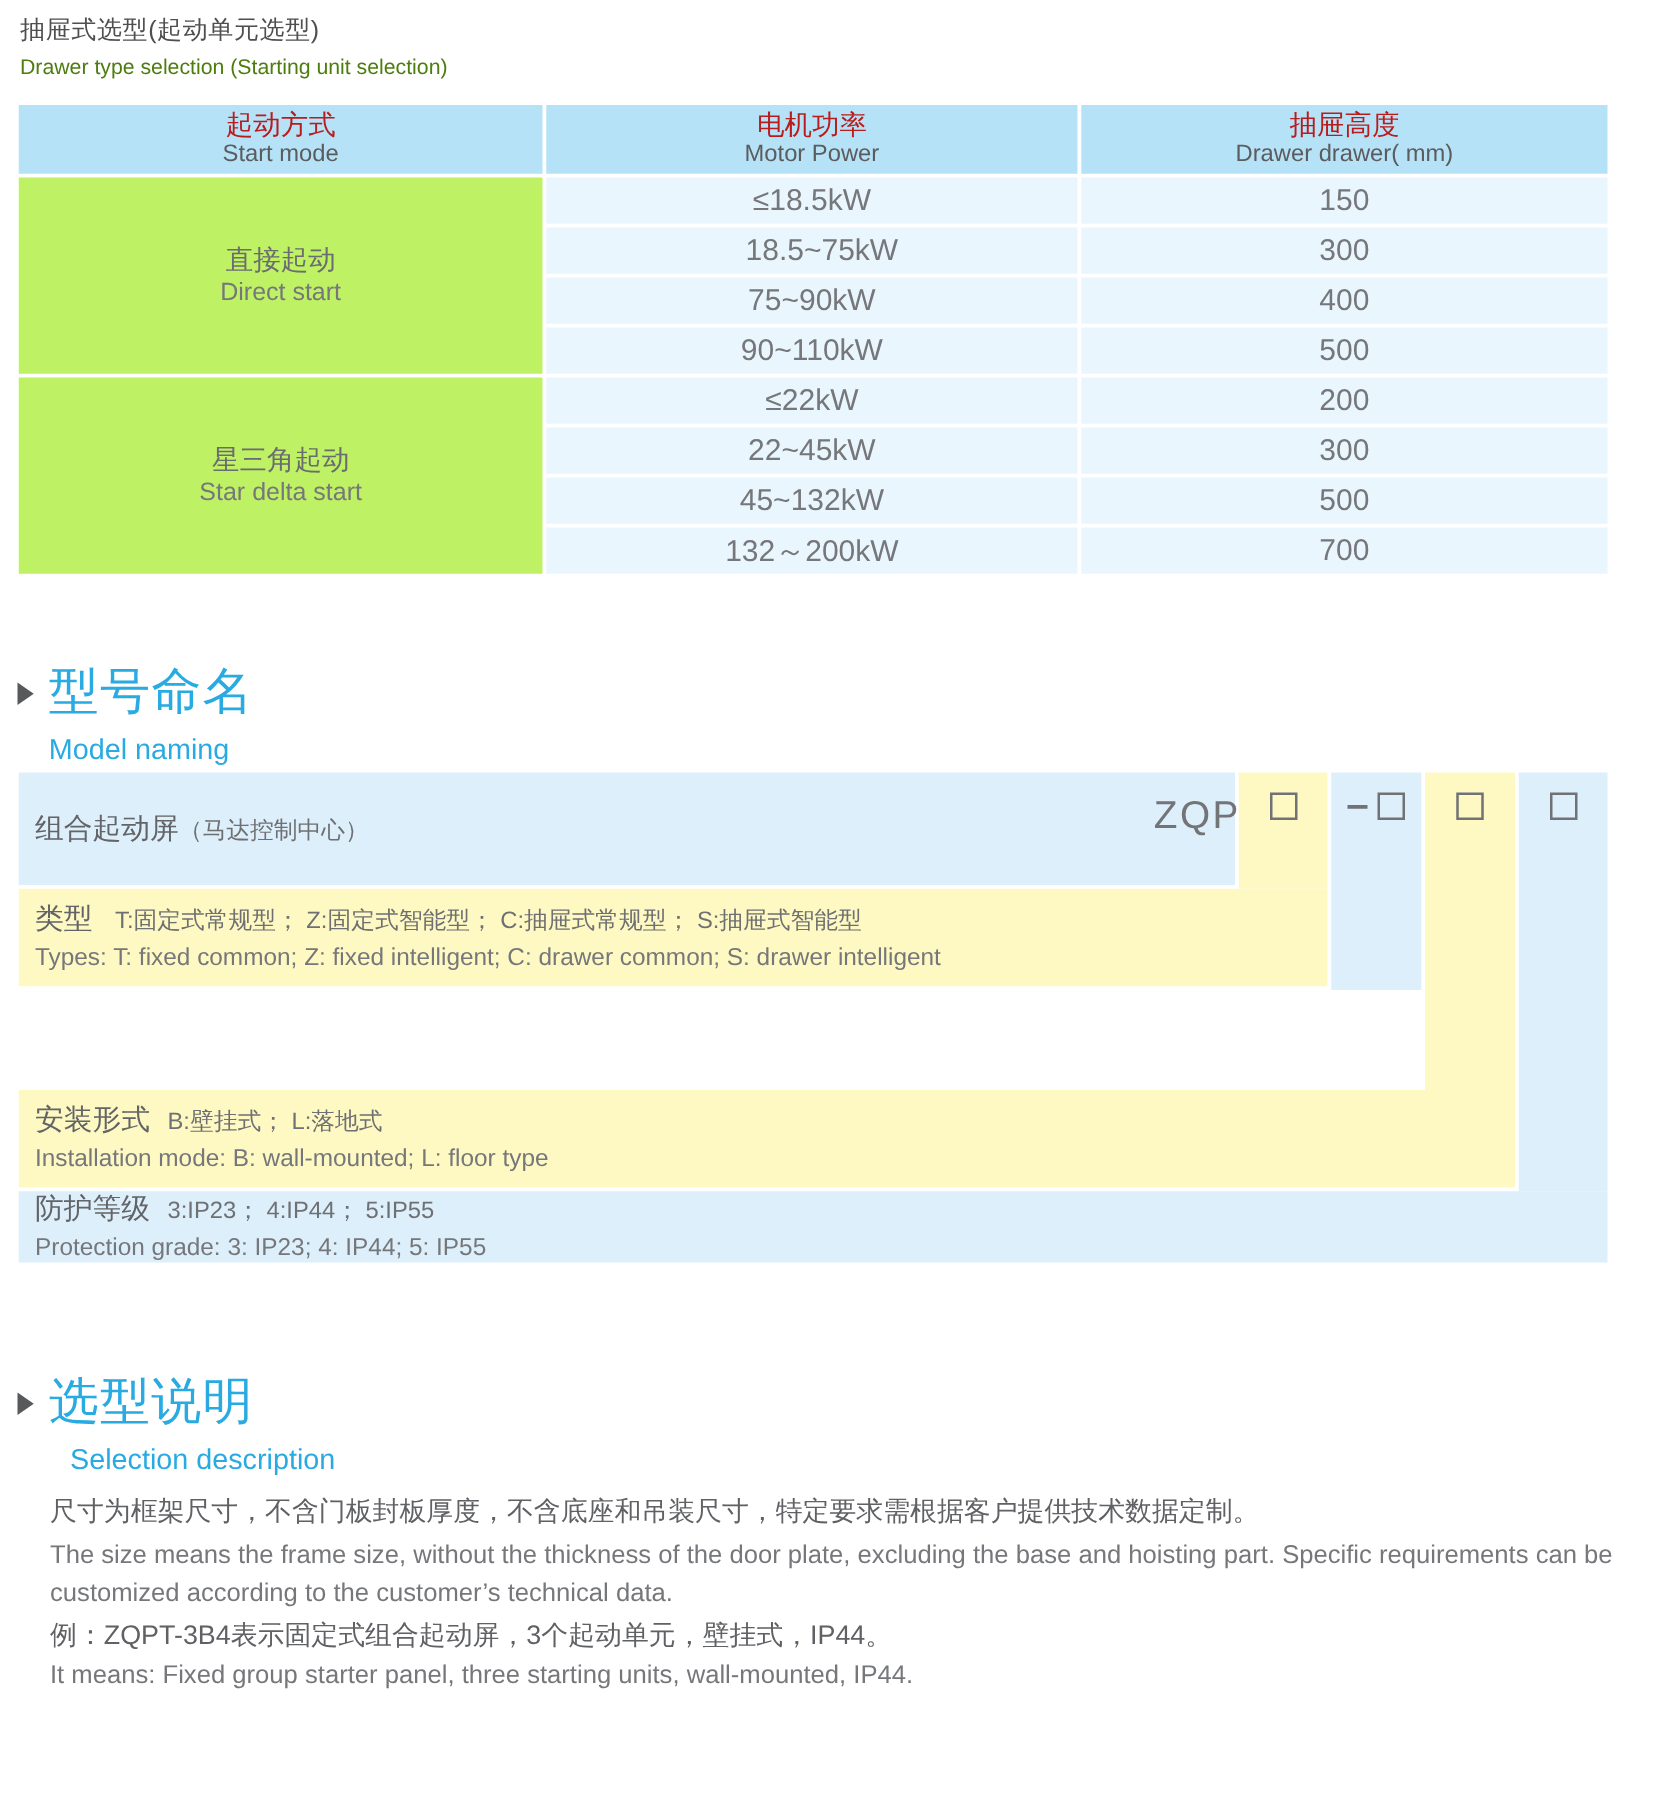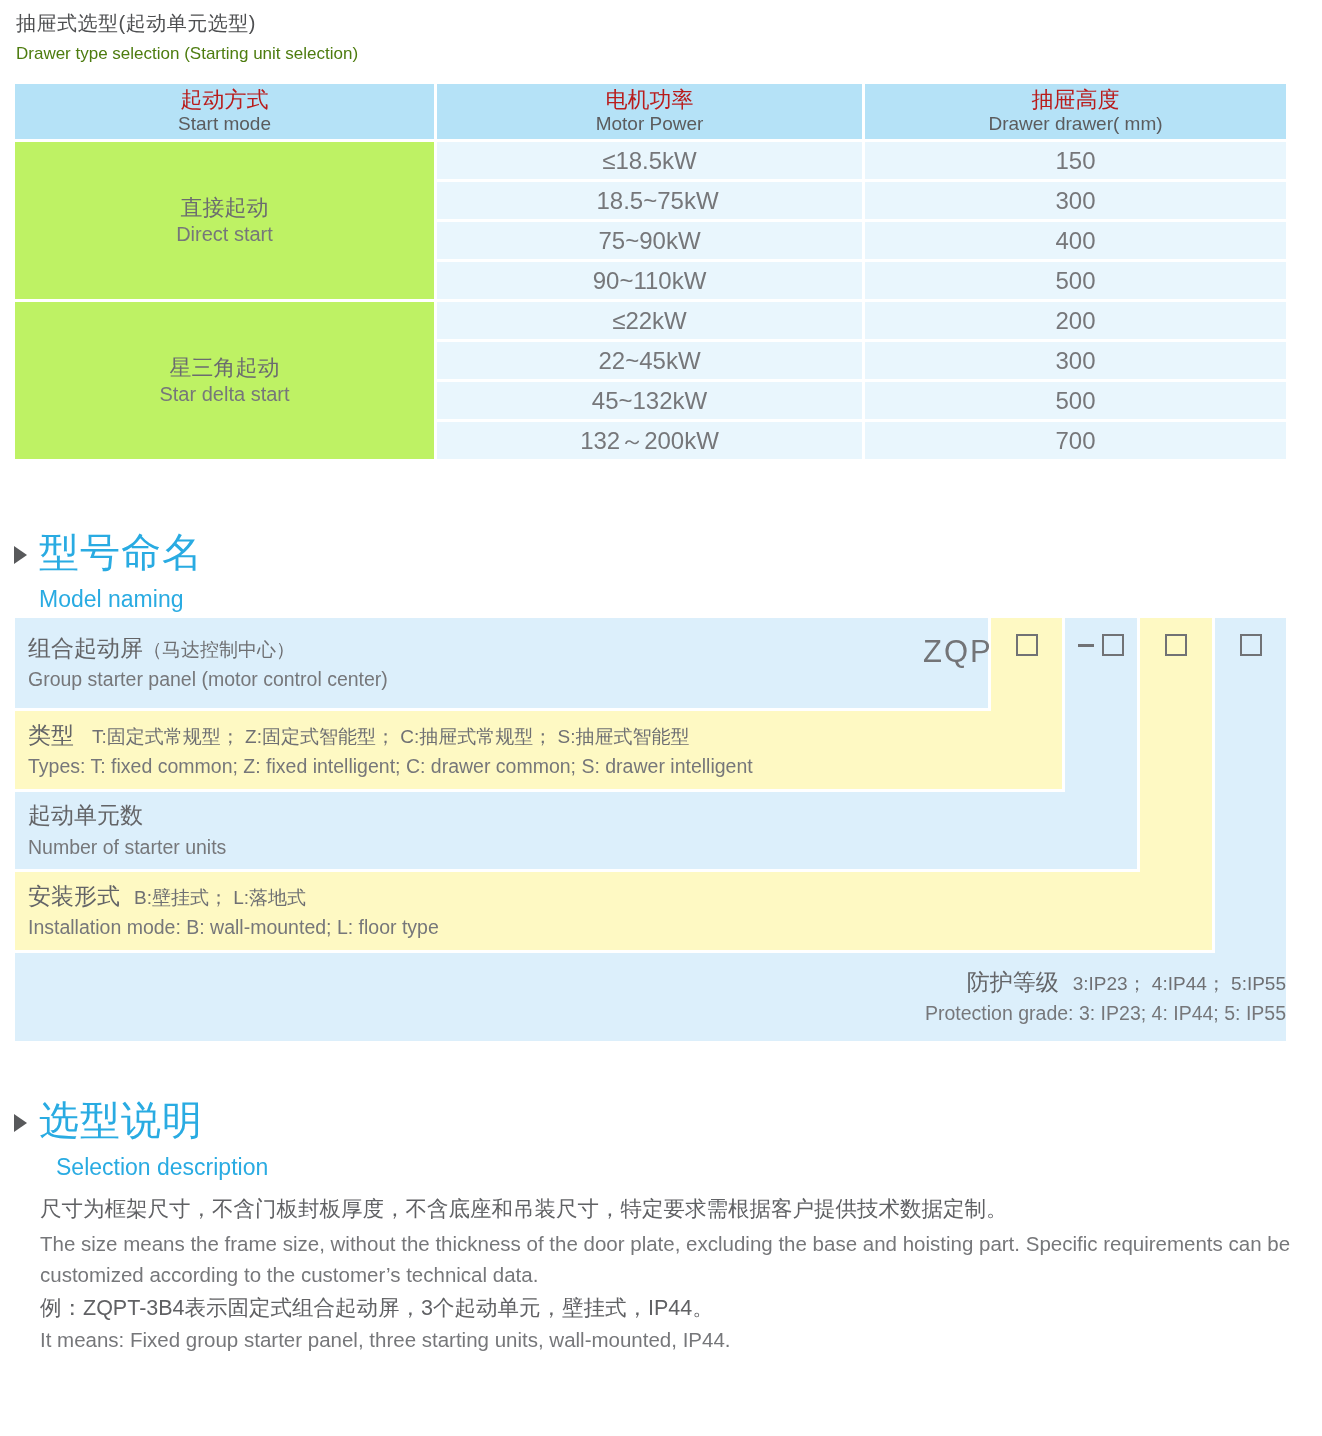--- a/index.html
+++ b/index.html
@@ -128,35 +128,30 @@
       <div class="tri"></div>
       <div class="sec-zh">型号命名</div>
     </div>
     <div class="sec-en" style="margin-left:25px;">Model naming</div>
   </div>
 
   <div id="mn-diagram">
 
     <div class="band blue" style="top:0; height:90px; width:973px;">
       <div><span class="zh">组合起动屏</span><span class="zhs">（马达控制中心）</span></div>
-      <div class="en">Group starter panel (motor control center)</div>
     </div>
     <div class="band gray" style="top:93px; height:78px; width:1047px;">
       <div><span class="zh">类型</span><span class="zhs" style="margin-left:18px;">T:固定式常规型； Z:固定式智能型； C:抽屉式常规型； S:抽屉式智能型</span></div>
       <div class="en">Types: T: fixed common; Z: fixed intelligent; C: drawer common; S: drawer intelligent</div>
     </div>
-    <div class="band blue" style="top:174px; height:77px; width:1122px;">
-      <div><span class="zh">起动单元数</span></div>
-      <div class="en">Number of starter units</div>
-    </div>
     <div class="band gray" style="top:254px; height:78px; width:1197px;">
       <div><span class="zh">安装形式</span><span class="zhs" style="margin-left:14px;">B:壁挂式； L:落地式</span></div>
       <div class="en">Installation mode: B: wall-mounted; L: floor type</div>
     </div>
-    <div class="band blue" style="top:335px; height:88px; width:1271px;align-items:flex-end;">
+    <div class="band blue" style="top:335px; height:57px; width:1271px;">
       <div><span class="zh">防护等级</span><span class="zhs" style="margin-left:14px;">3:IP23； 4:IP44； 5:IP55</span></div>
       <div class="en">Protection grade:  3: IP23; 4: IP44; 5: IP55</div>
     </div>
 
     <div class="strip gray" style="left:976px; width:71px; height:93px;">
       <div class="mbox"></div>
     </div>
     <div class="strip blue" style="left:1050px; width:72px; height:174px;">
       <div class="mdash"></div>
       <div class="mbox"></div>

